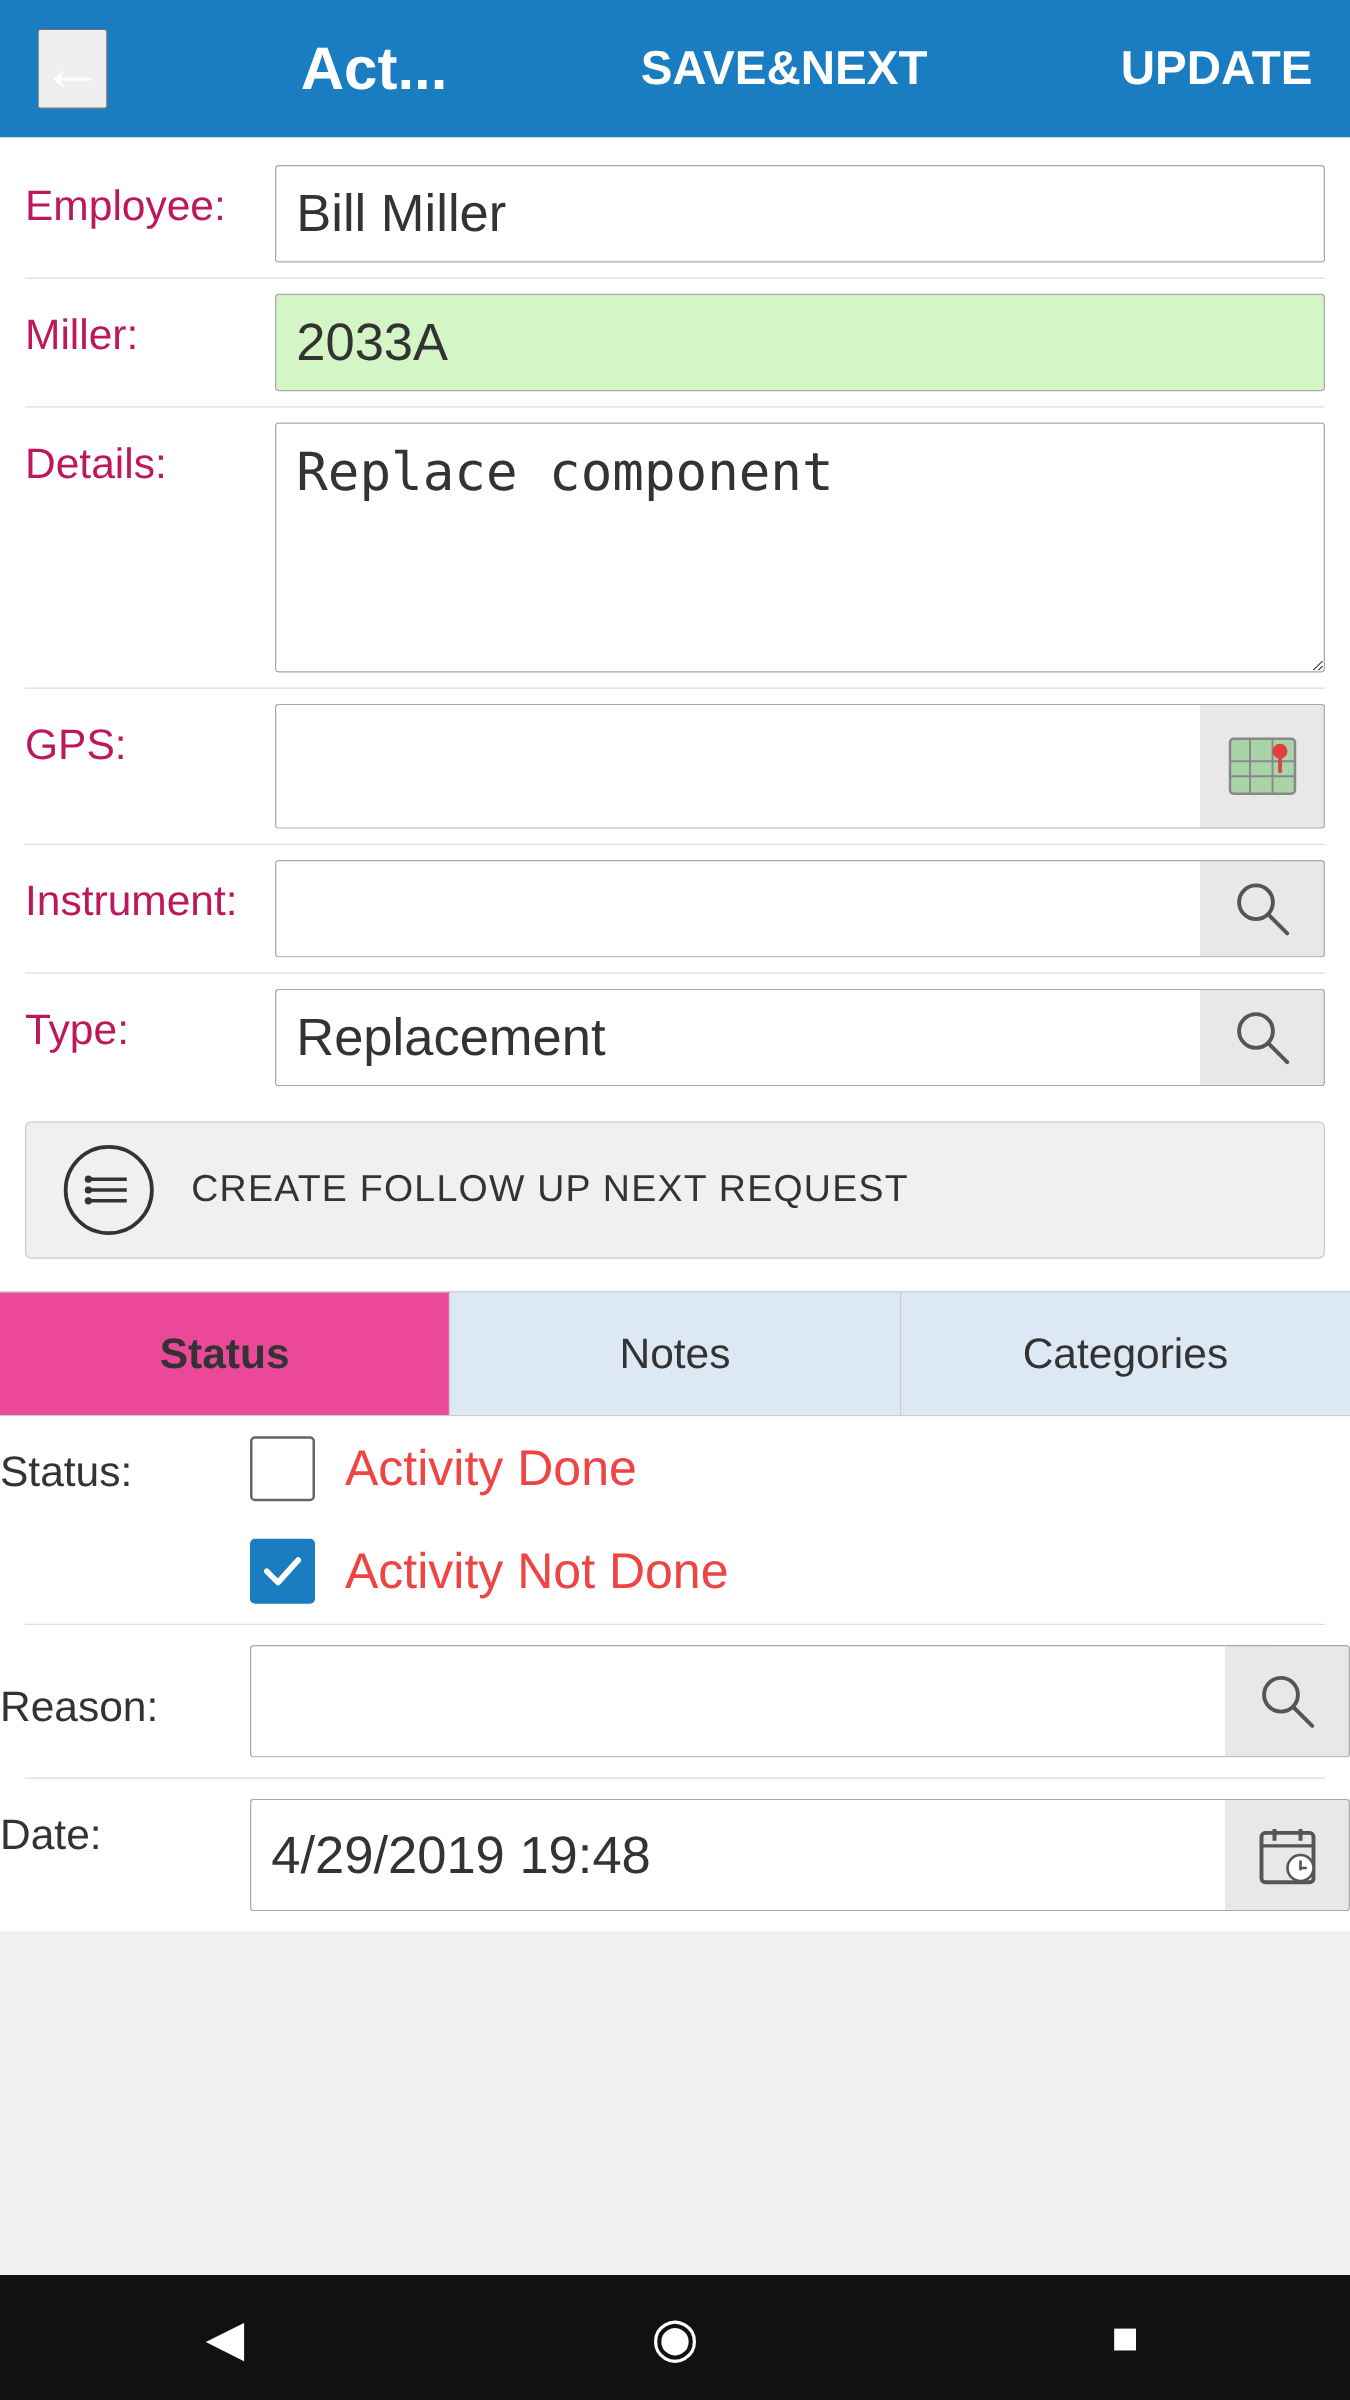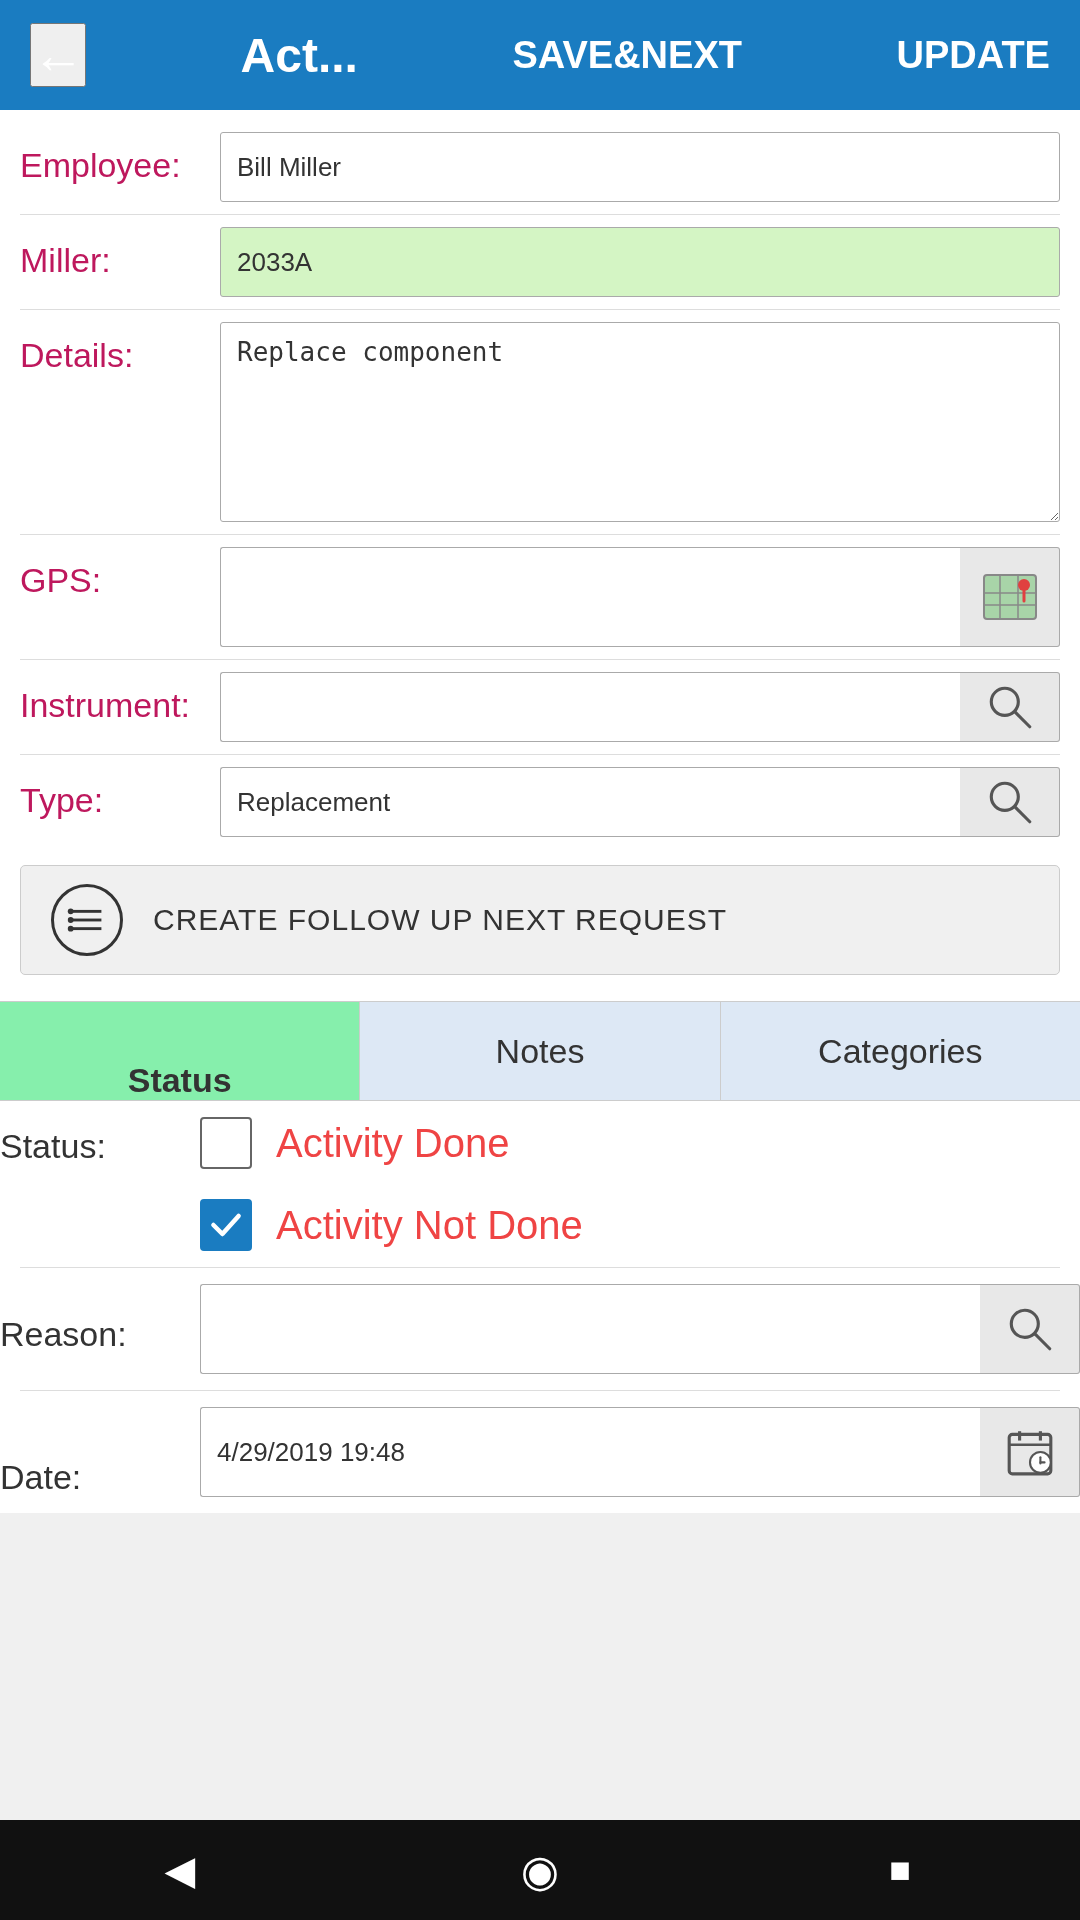--- a/index.html
+++ b/index.html
@@ -61,21 +61,21 @@
       color: #be185d;
       padding-top: 14px;
       flex-shrink: 0;
     }
 
     .form-input {
       flex: 1;
       border: 1.5px solid #aaa;
       border-radius: 3px;
       padding: 14px 16px;
-      font-size: 26px;
+      font-size: 42px;
       color: #333;
       background: white;
       min-height: 70px;
     }
 
     .form-input.green-bg {
       background: #d4f5c4;
     }
 
     .form-input.details-input {
@@ -174,23 +174,22 @@
       color: #333;
       cursor: pointer;
       border-right: 1px solid #ccc;
     }
 
     .tab:last-child {
       border-right: none;
     }
 
     .tab.active {
-      background: #86efac;
+      background: #ec4899;
       font-weight: bold;
-      align-items: flex-end;
     }
 
     
     .status-section {
       background: white;
     }
 
     .status-row {
       display: flex;
       align-items: flex-start;
@@ -241,21 +240,21 @@
     }
 
     .reason-row {
       display: flex;
       align-items: center;
       padding: 16px 0;
     }
 
     .date-row {
       display: flex;
-      align-items: flex-end;
+      align-items: flex-start;
       padding: 16px 0;
     }
 
     
     .bottom-nav {
       position: fixed;
       bottom: 0;
       width: 1080px;
       height: 100px;
       background: #111;

